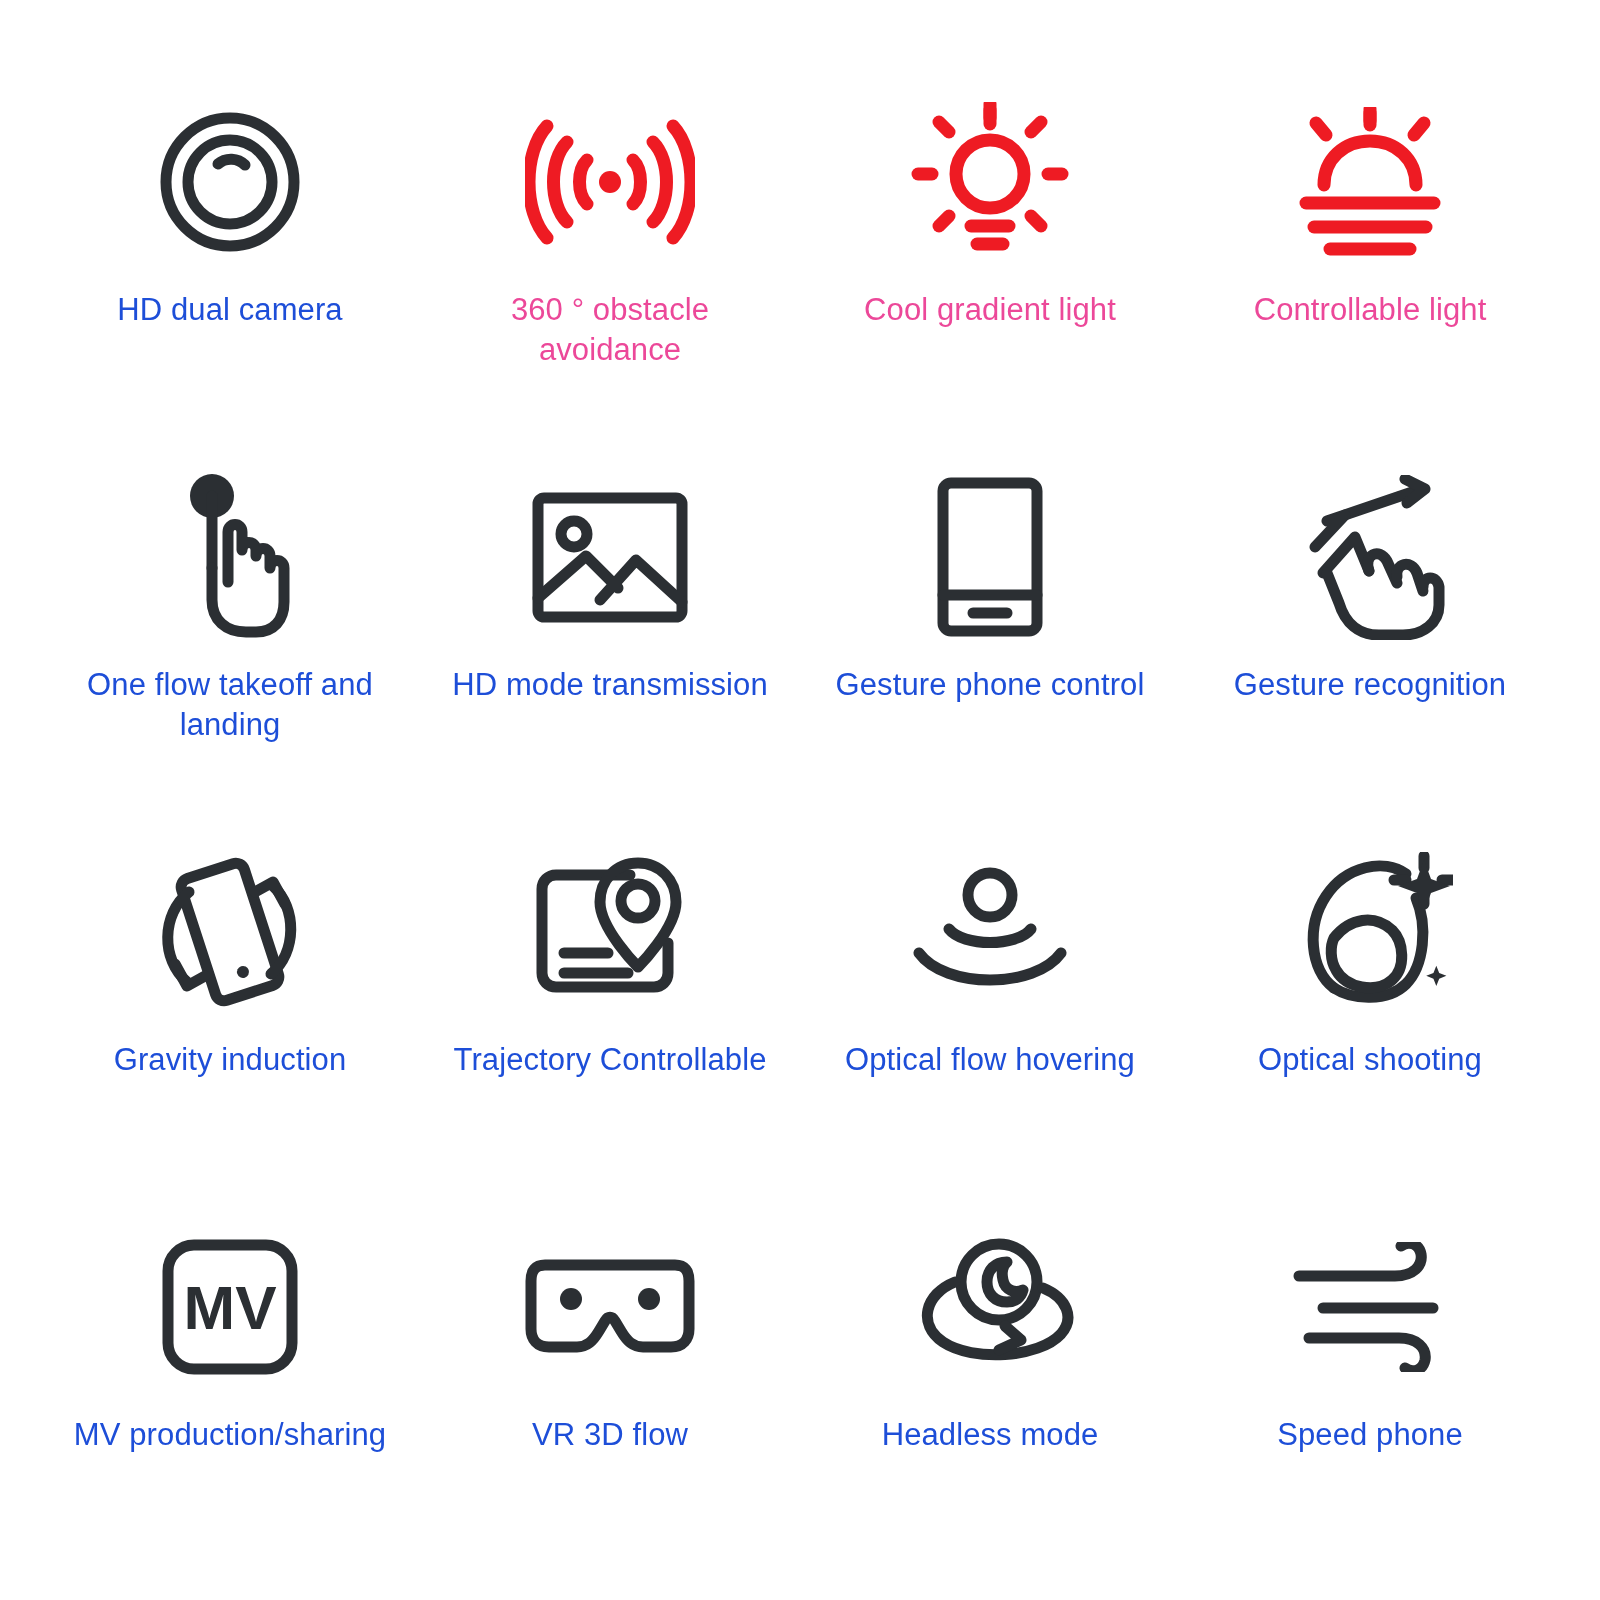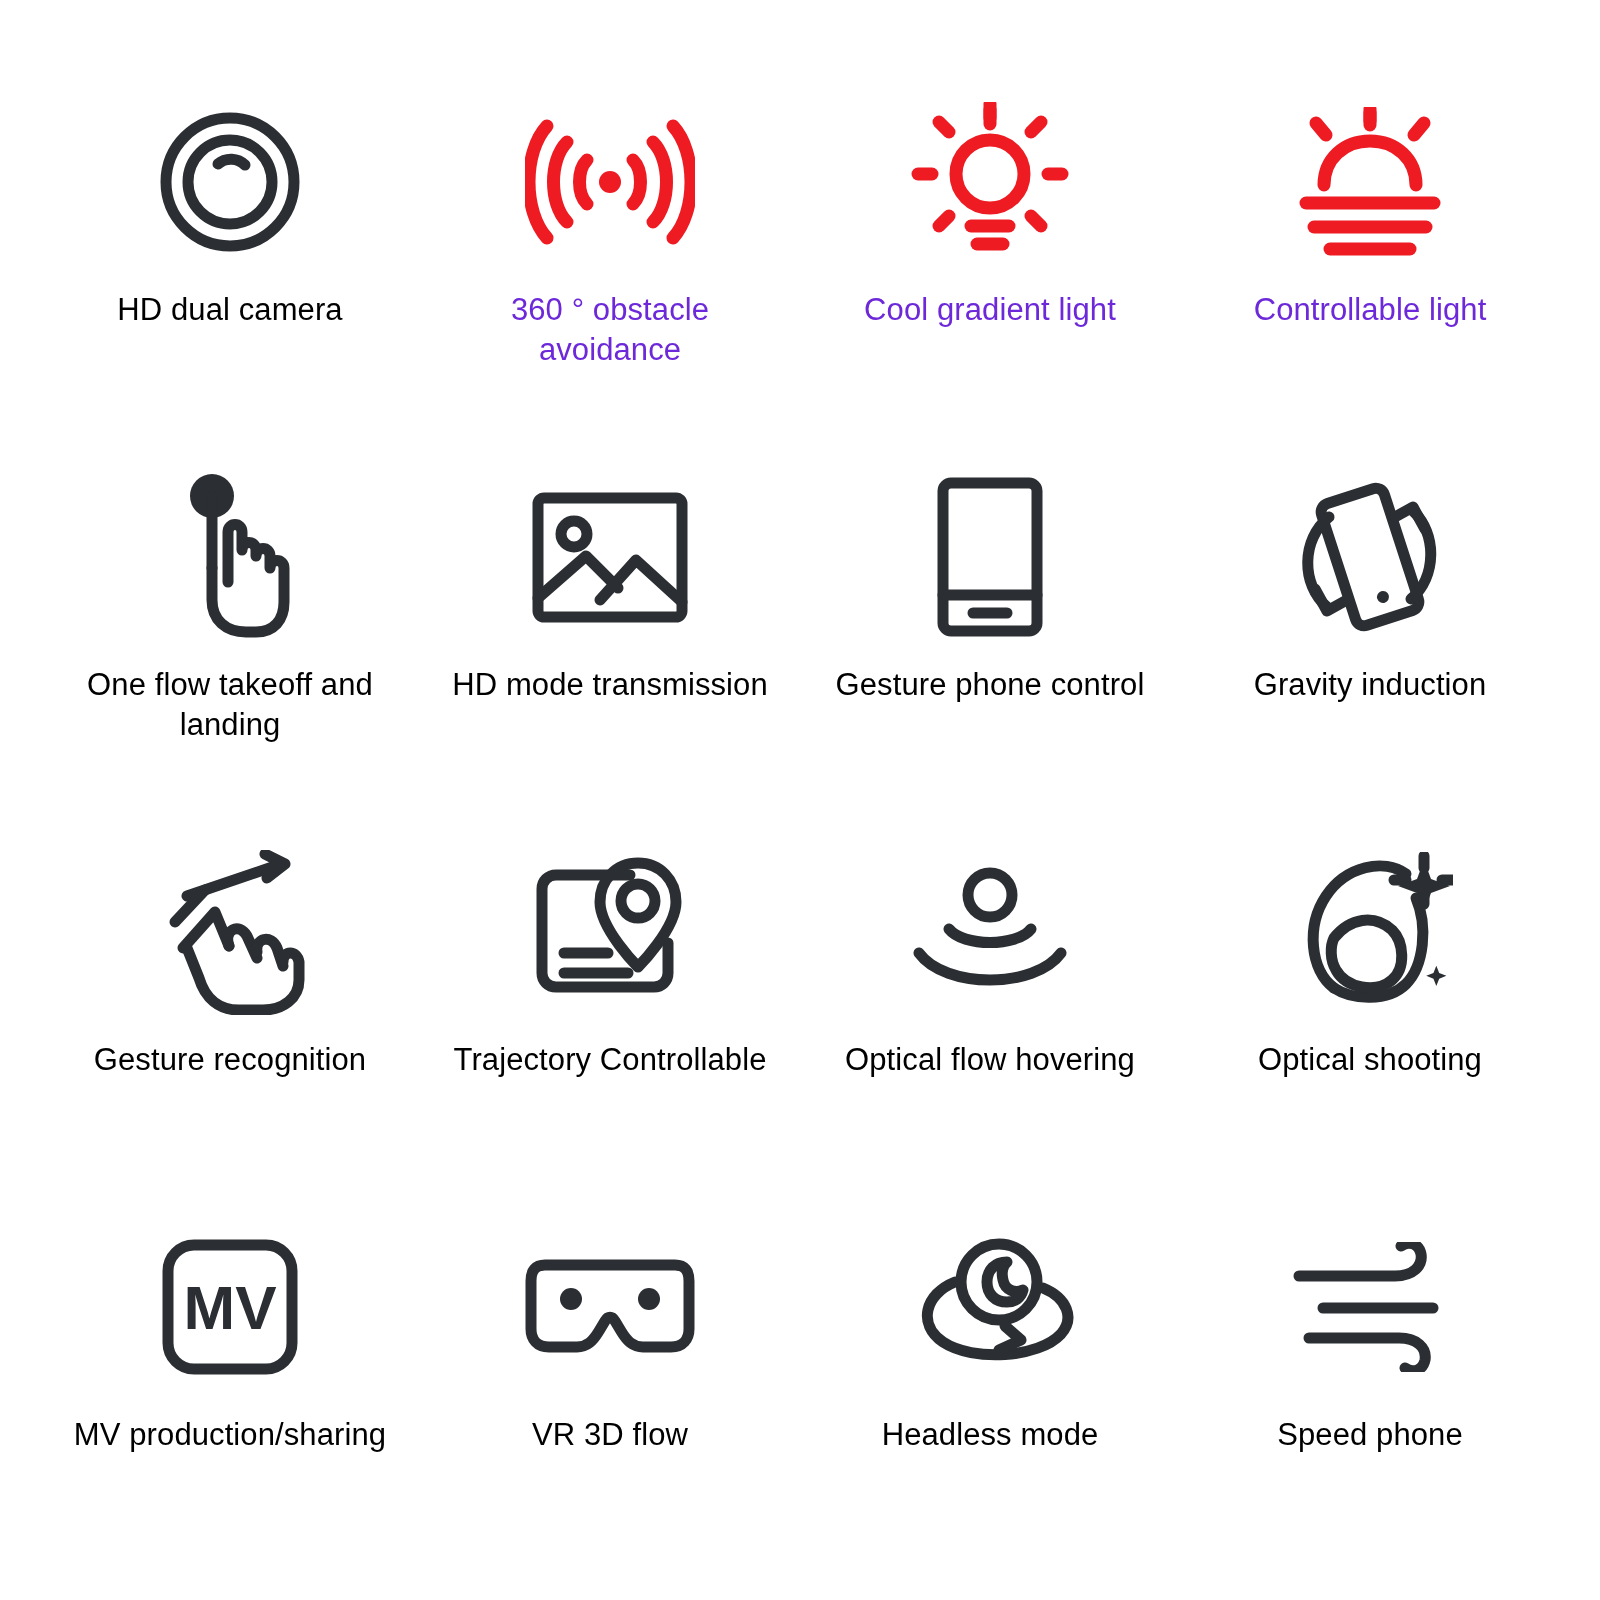--- a/index.html
+++ b/index.html
@@ -37,26 +37,26 @@
     justify-content: center;
   }
   .icon-wrap svg {
     display: block;
   }
   .label {
     margin-top: 18px;
     font-size: 31px;
     line-height: 1.30;
     text-align: center;
-    color: #000000;
+    color: #1d4ed8;
     max-width: 330px;
     letter-spacing: 0.1px;
   }
   .label.red {
-    color: #6d28d9;
+    color: #ec4899;
   }
   
   .dk { stroke: #2b2f33; fill: none; stroke-width: 11; stroke-linecap: round; stroke-linejoin: round; }
   .dk-f { fill: #2b2f33; stroke: none; }
   .rd { stroke: #ee1b23; fill: none; stroke-width: 13; stroke-linecap: round; stroke-linejoin: round; }
   .rd-f { fill: #ee1b23; stroke: none; }
   .mv-text {
     font-family: "Liberation Sans", sans-serif;
     font-size: 62px;
     font-weight: 700;
@@ -160,52 +160,52 @@
         <rect class="dk" x="8" y="6" width="94" height="148" rx="8"></rect>
         <path class="dk" d="M8 118 L102 118"></path>
         <path class="dk" d="M38 136 L72 136" stroke-width="9"></path>
       </svg>
     </div>
     <div class="label">Gesture phone control</div>
   </div>
 
   <div class="cell">
     <div class="icon-wrap">
+      <svg width="155" height="165" viewBox="0 0 155 165">
+        <path class="dk" d="M34 46 L128 14"></path>
+        <path class="dk" d="M112 4 L132 14 L114 28"></path>
+        <path class="dk" d="M22 72 L52 40"></path>
+        <path class="dk" d="M30 98 L62 62 L76 96"></path>
+        <path class="dk" d="M76 96 C70 80, 86 72, 94 86 L104 108"></path>
+        <path class="dk" d="M104 102 C102 88, 118 84, 124 98 L130 116"></path>
+        <path class="dk" d="M130 112 C130 100, 144 100, 146 112 L146 130 C146 148, 130 160, 110 160
+                             L86 160 C66 160, 52 148, 46 128 L34 98"></path>
+      </svg>
+    </div>
+    <div class="label">Gesture recognition</div>
+  </div>
+
+  <div class="cell">
+    <div class="icon-wrap">
       <svg width="170" height="160" viewBox="0 0 170 160">
         <g transform="rotate(-18 85 80)">
           <rect class="dk" x="52" y="16" width="66" height="128" rx="9"></rect>
           <circle class="dk-f" cx="85" cy="122" r="6"></circle>
         </g>
         <path class="dk" d="M44 40 C16 62, 16 108, 42 130"></path>
         <path class="dk" d="M30 112 L42 134 L60 124"></path>
         <path class="dk" d="M126 122 C152 100, 152 56, 128 34"></path>
         <path class="dk" d="M140 52 L128 30 L110 40"></path>
       </svg>
     </div>
     <div class="label">Gravity induction</div>
   </div>
 
   <div class="cell">
     <div class="icon-wrap">
-      <svg width="155" height="165" viewBox="0 0 155 165">
-        <path class="dk" d="M34 46 L128 14"></path>
-        <path class="dk" d="M112 4 L132 14 L114 28"></path>
-        <path class="dk" d="M22 72 L52 40"></path>
-        <path class="dk" d="M30 98 L62 62 L76 96"></path>
-        <path class="dk" d="M76 96 C70 80, 86 72, 94 86 L104 108"></path>
-        <path class="dk" d="M104 102 C102 88, 118 84, 124 98 L130 116"></path>
-        <path class="dk" d="M130 112 C130 100, 144 100, 146 112 L146 130 C146 148, 130 160, 110 160
-                             L86 160 C66 160, 52 148, 46 128 L34 98"></path>
-      </svg>
-    </div>
-    <div class="label">Gesture recognition</div>
-  </div>
-
-  <div class="cell">
-    <div class="icon-wrap">
       <svg width="160" height="150" viewBox="0 0 160 150">
         <path class="dk" d="M100 18 L26 18 C18 18, 12 24, 12 32 L12 116 C12 124, 18 130, 26 130
                              L124 130 C132 130, 138 124, 138 116 L138 86"></path>
         <path class="dk" d="M34 96 L78 96"></path>
         <path class="dk" d="M34 116 L98 116"></path>
         <path class="dk" d="M108 6 C86 6, 70 23, 70 45 C70 72, 108 110, 108 110 C108 110, 146 72, 146 45
                              C146 23, 130 6, 108 6 Z" stroke-width="12"></path>
         <circle class="dk" cx="108" cy="44" r="17"></circle>
       </svg>
     </div>

